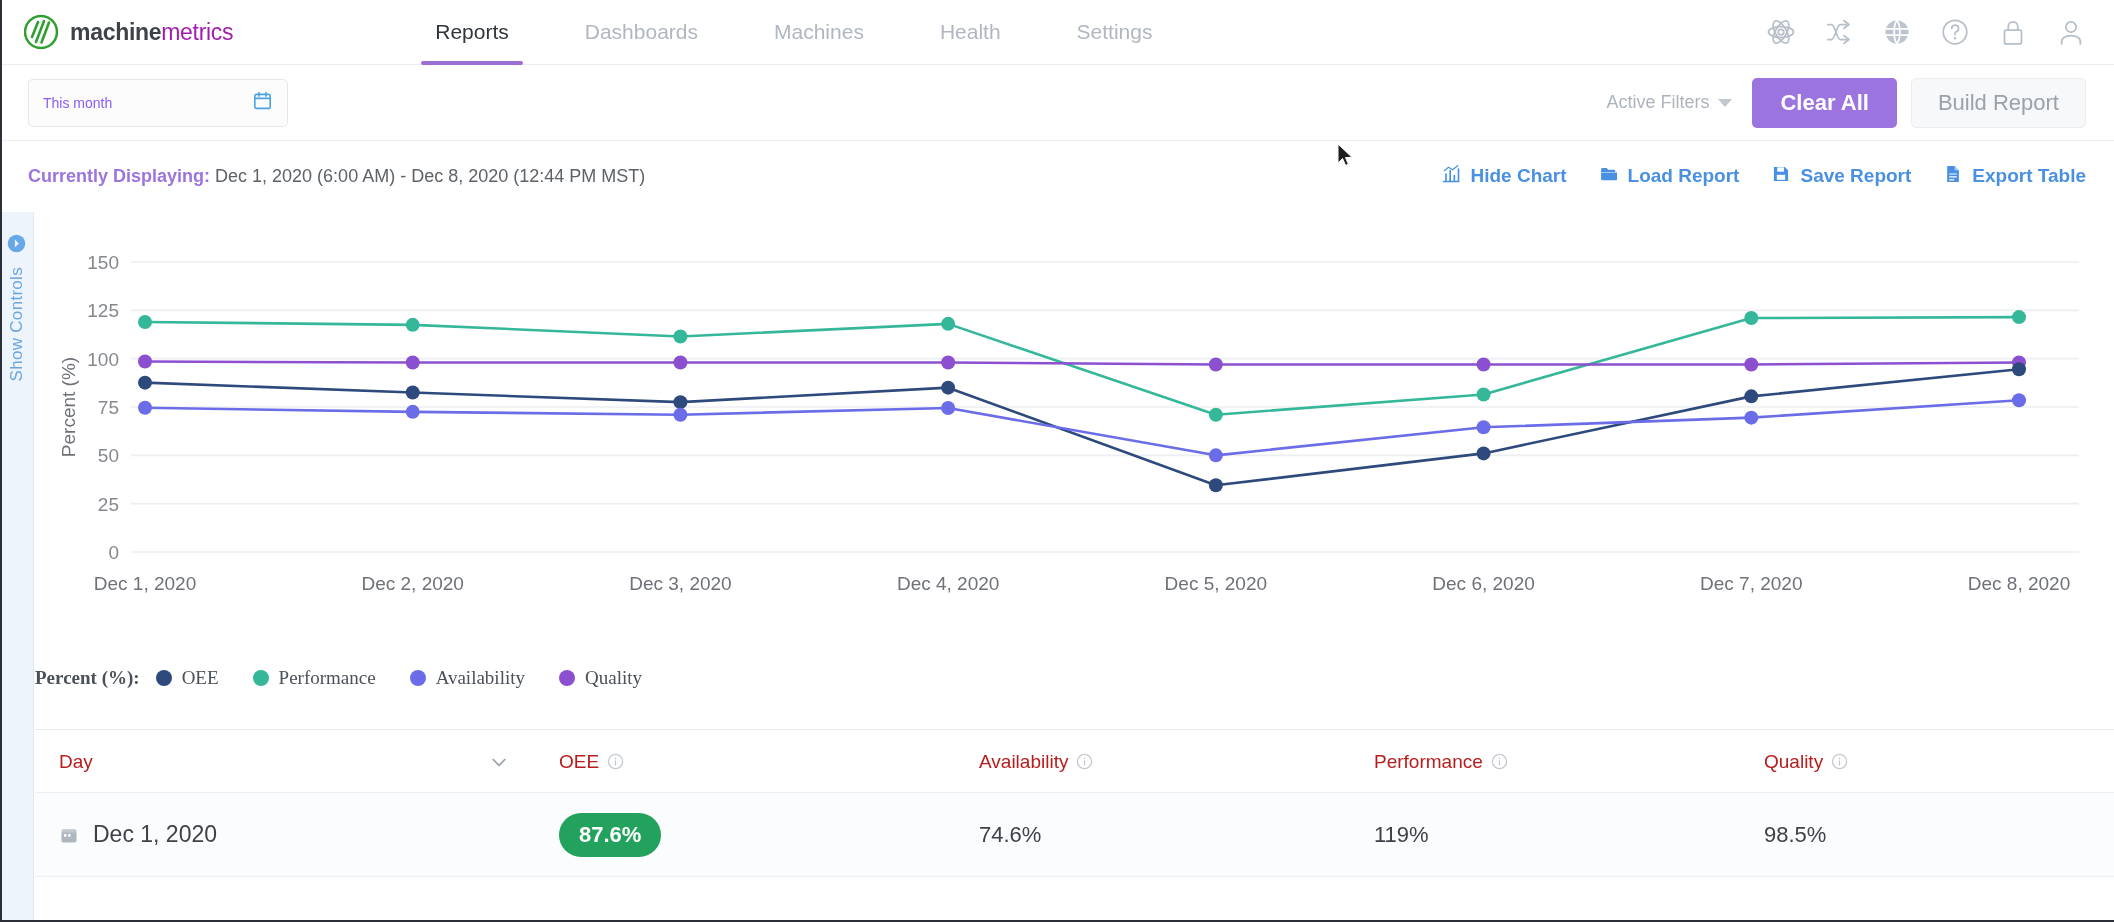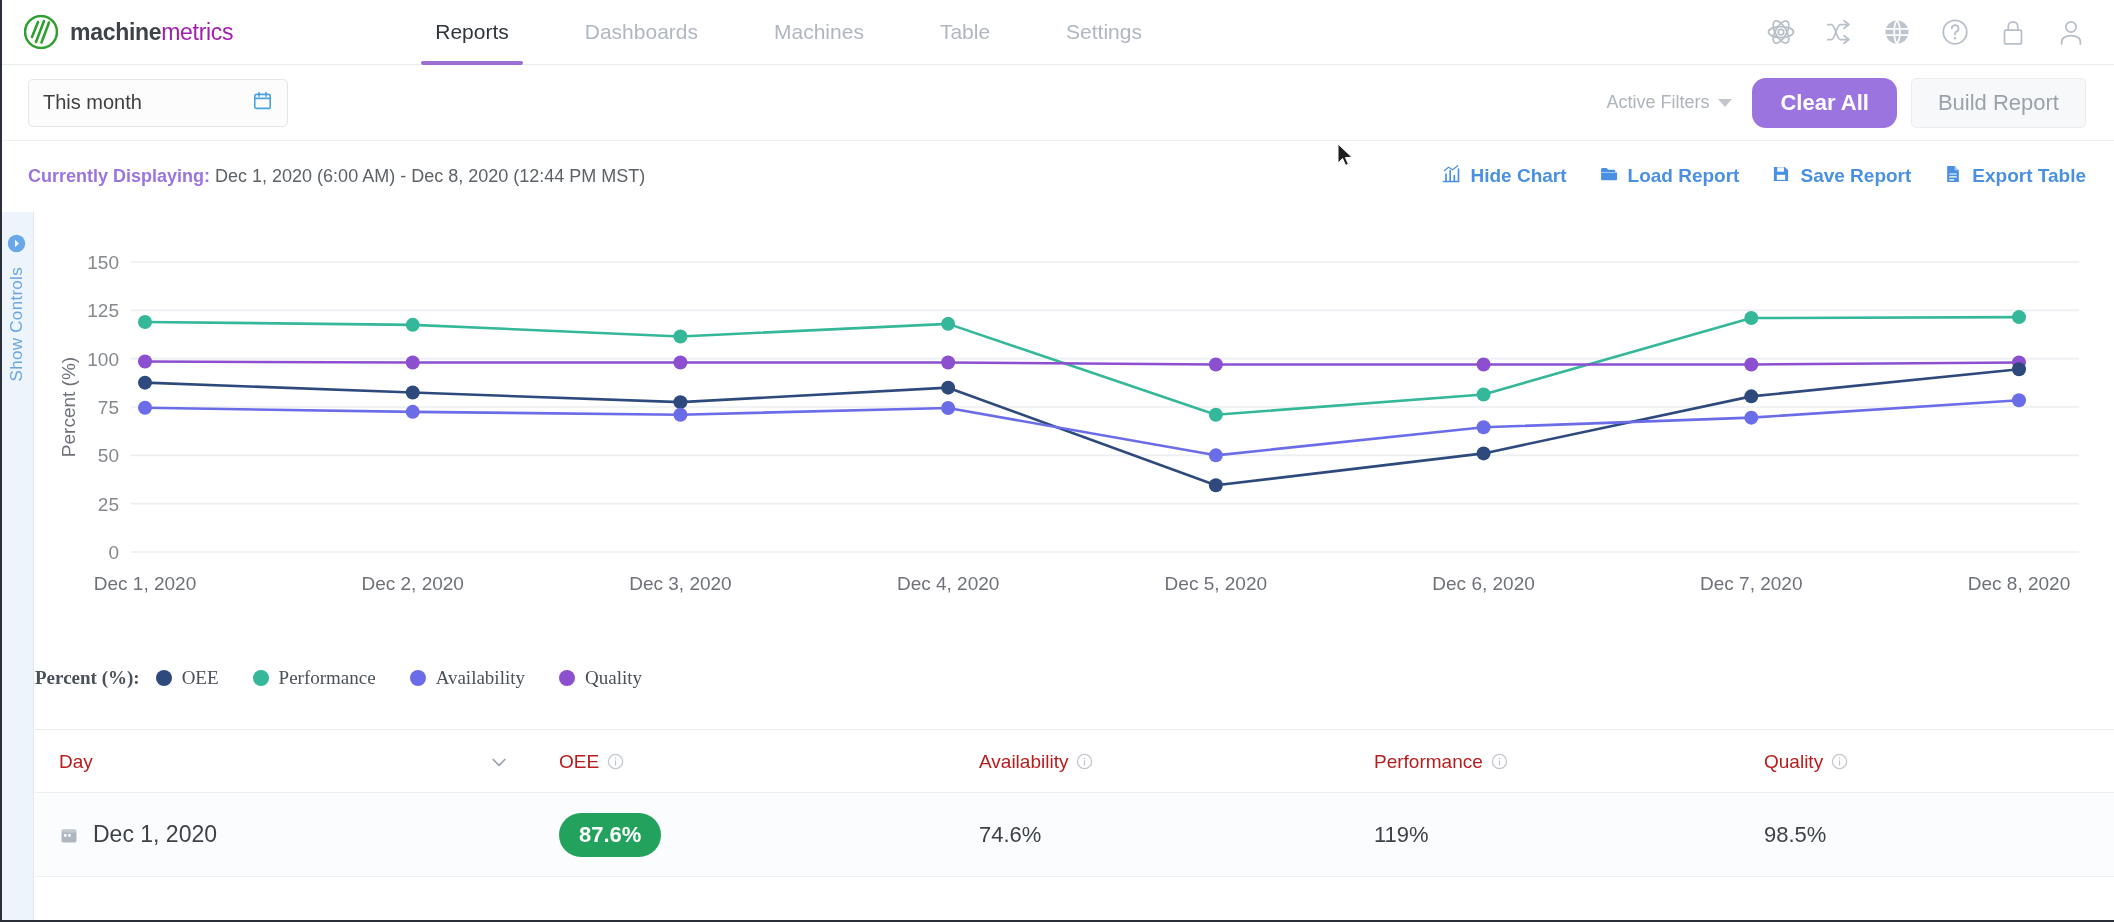--- a/index.html
+++ b/index.html
@@ -44,28 +44,28 @@
   .filterbar {
     position: absolute; top: 65px; left: 0; width: 2114px; height: 76px;
     background: #fff; border-bottom: 1px solid #eceef1;
     display: flex; align-items: center;
   }
   .daterange {
     margin-left: 28px; width: 260px; height: 48px;
     border: 1px solid #e3e6ea; border-radius: 5px; background: #fcfcfd;
     display: flex; align-items: center; padding: 0 14px; cursor: pointer;
   }
-  .daterange-label { font-size: 20px; color: #404040; flex: 1; }
+  .daterange-label { font-size: 14px; color: #8b5cf6; flex: 1; }
   .cal-icon { width: 21px; height: 21px; color: #4aa3df; }
 
   .filterbar-right { margin-left: auto; margin-right: 28px; display: flex; align-items: center; gap: 14px; }
   .active-filters { display: flex; align-items: center; gap: 9px; font-size: 18px; color: #aeb4bc; cursor: pointer; margin-right: 6px;}
   .caret { width: 0; height: 0; border-left: 7px solid transparent; border-right: 7px solid transparent; border-top: 8px solid #c2c7ce; }
   .btn-clear {
-    background: #9b74e0; color: #fff; border: none; border-radius: 14px;
+    background: #9b74e0; color: #fff; border: none; border-radius: 5px;
     height: 50px; padding: 0 28px; font-size: 22px; font-weight: 700; cursor: pointer;
     font-family: "Liberation Sans", sans-serif;
   }
   .btn-build {
     background: #f7f8fa; color: #9aa2ac; border: 1px solid #eaecf0; border-radius: 5px;
     height: 50px; padding: 0 26px; font-size: 22px; font-weight: 400; cursor: pointer;
     font-family: "Liberation Sans", sans-serif;
   }
 
   
@@ -173,21 +173,21 @@
     <div class="nav-item active">
         <span>Reports</span>
       </div>
     <div class="nav-item">
         <span>Dashboards</span>
       </div>
     <div class="nav-item">
         <span>Machines</span>
       </div>
     <div class="nav-item">
-        <span>Table</span>
+        <span>Health</span>
       </div>
     <div class="nav-item">
         <span>Settings</span>
       </div>
   </nav>
 
   <div class="nav-icons">
     <span>
       <svg class="nav-icon" viewBox="0 0 24 24" fill="none" stroke="currentColor" stroke-width="1.4">
         <circle cx="12" cy="12" r="2.2"></circle>

